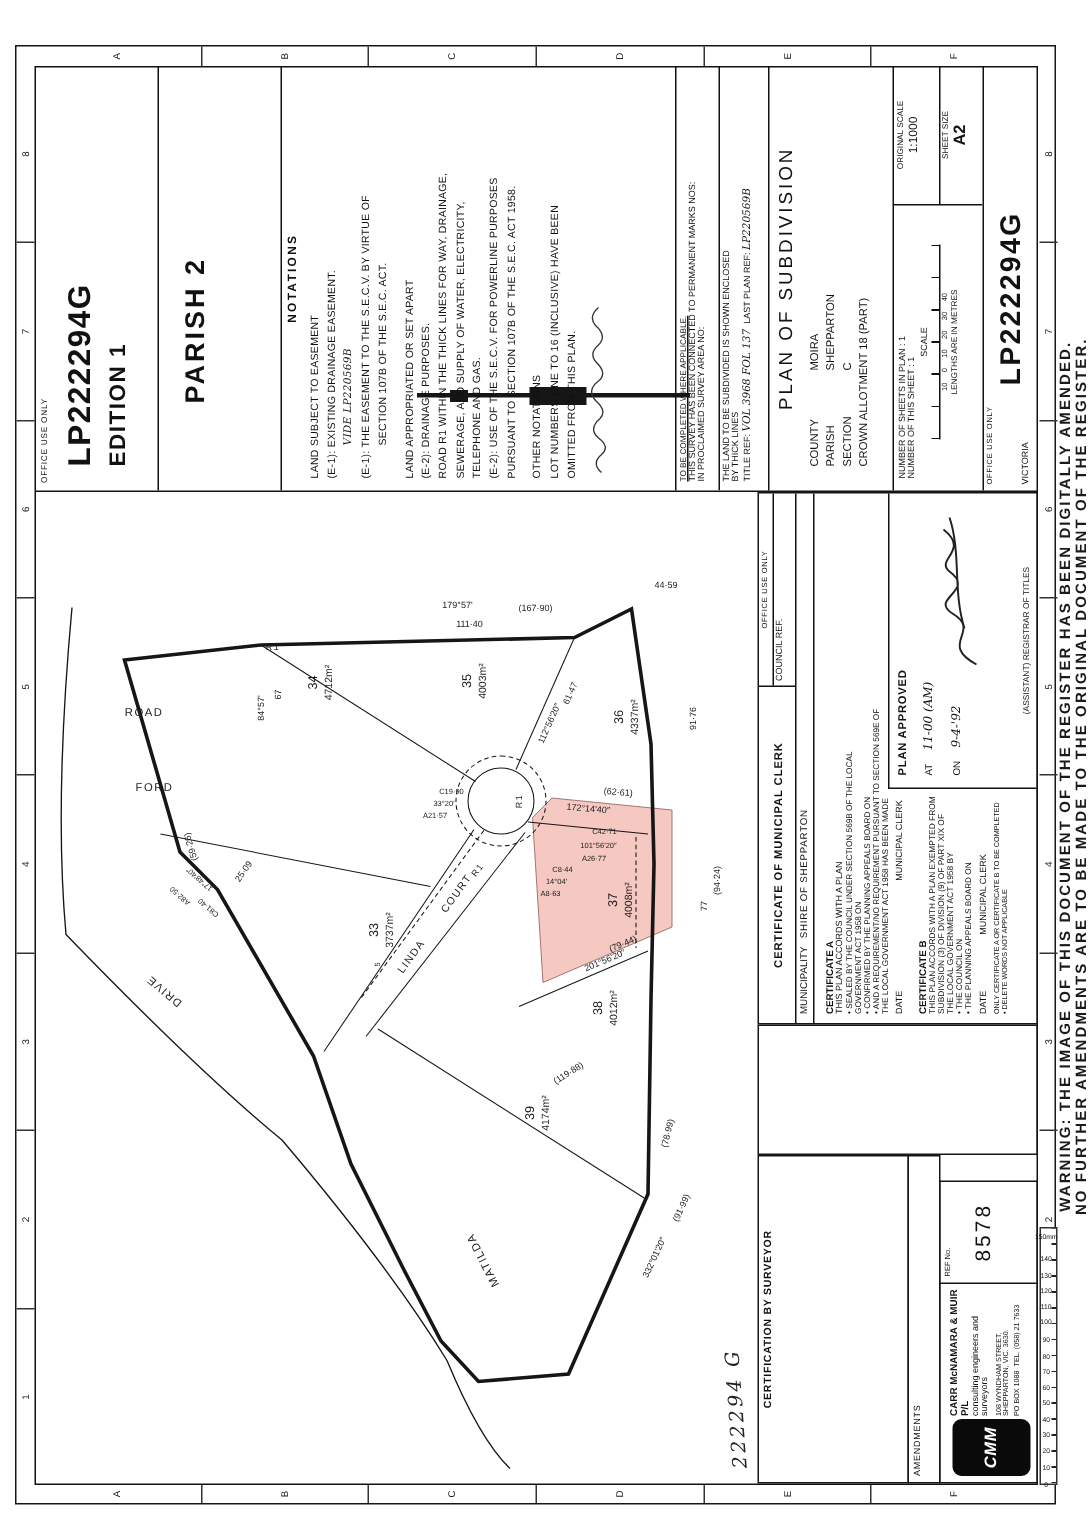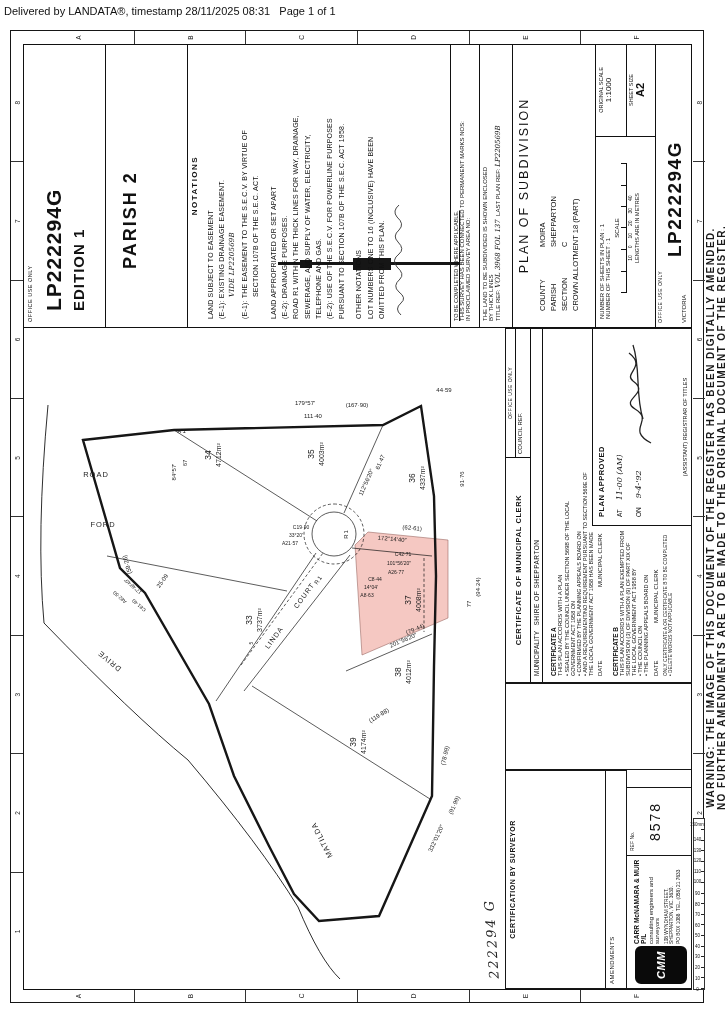--- a/index.html
+++ b/index.html
@@ -29,21 +29,20 @@
   svg text{font-family:"Liberation Sans",sans-serif;fill:#1c1c1c;}
   .rp-sec{position:relative;box-sizing:border-box;border-bottom:1.5px solid #111;overflow:hidden;}
   .warn{position:absolute;width:935px;text-align:center;font-weight:600;
     font-size:10px;letter-spacing:1.4px;white-space:nowrap;color:#1a1a1a;}
 </style>
 </head>
 <body>
 
 <div id="stage">
 
-  <div class="abs" id="deliver">Delivered by LANDATA®, timestamp 28/11/2025 08:31   Page 1 of 1</div>
 
   <div id="sheet" class="abs">
 
     <div class="abs bx" style="left:2px;top:2px;width:973px;height:694px;border-width:1px;"></div>
 
     <div class="abs bx2" style="left:15px;top:15px;width:946px;height:669px;"></div>
 
     <div class="abs gridrow" style="left:15px;top:3px;width:946px;height:12px;">
       <span class="cell" style="flex:1">1</span>
       <span class="cell" style="flex:1">2</span>

